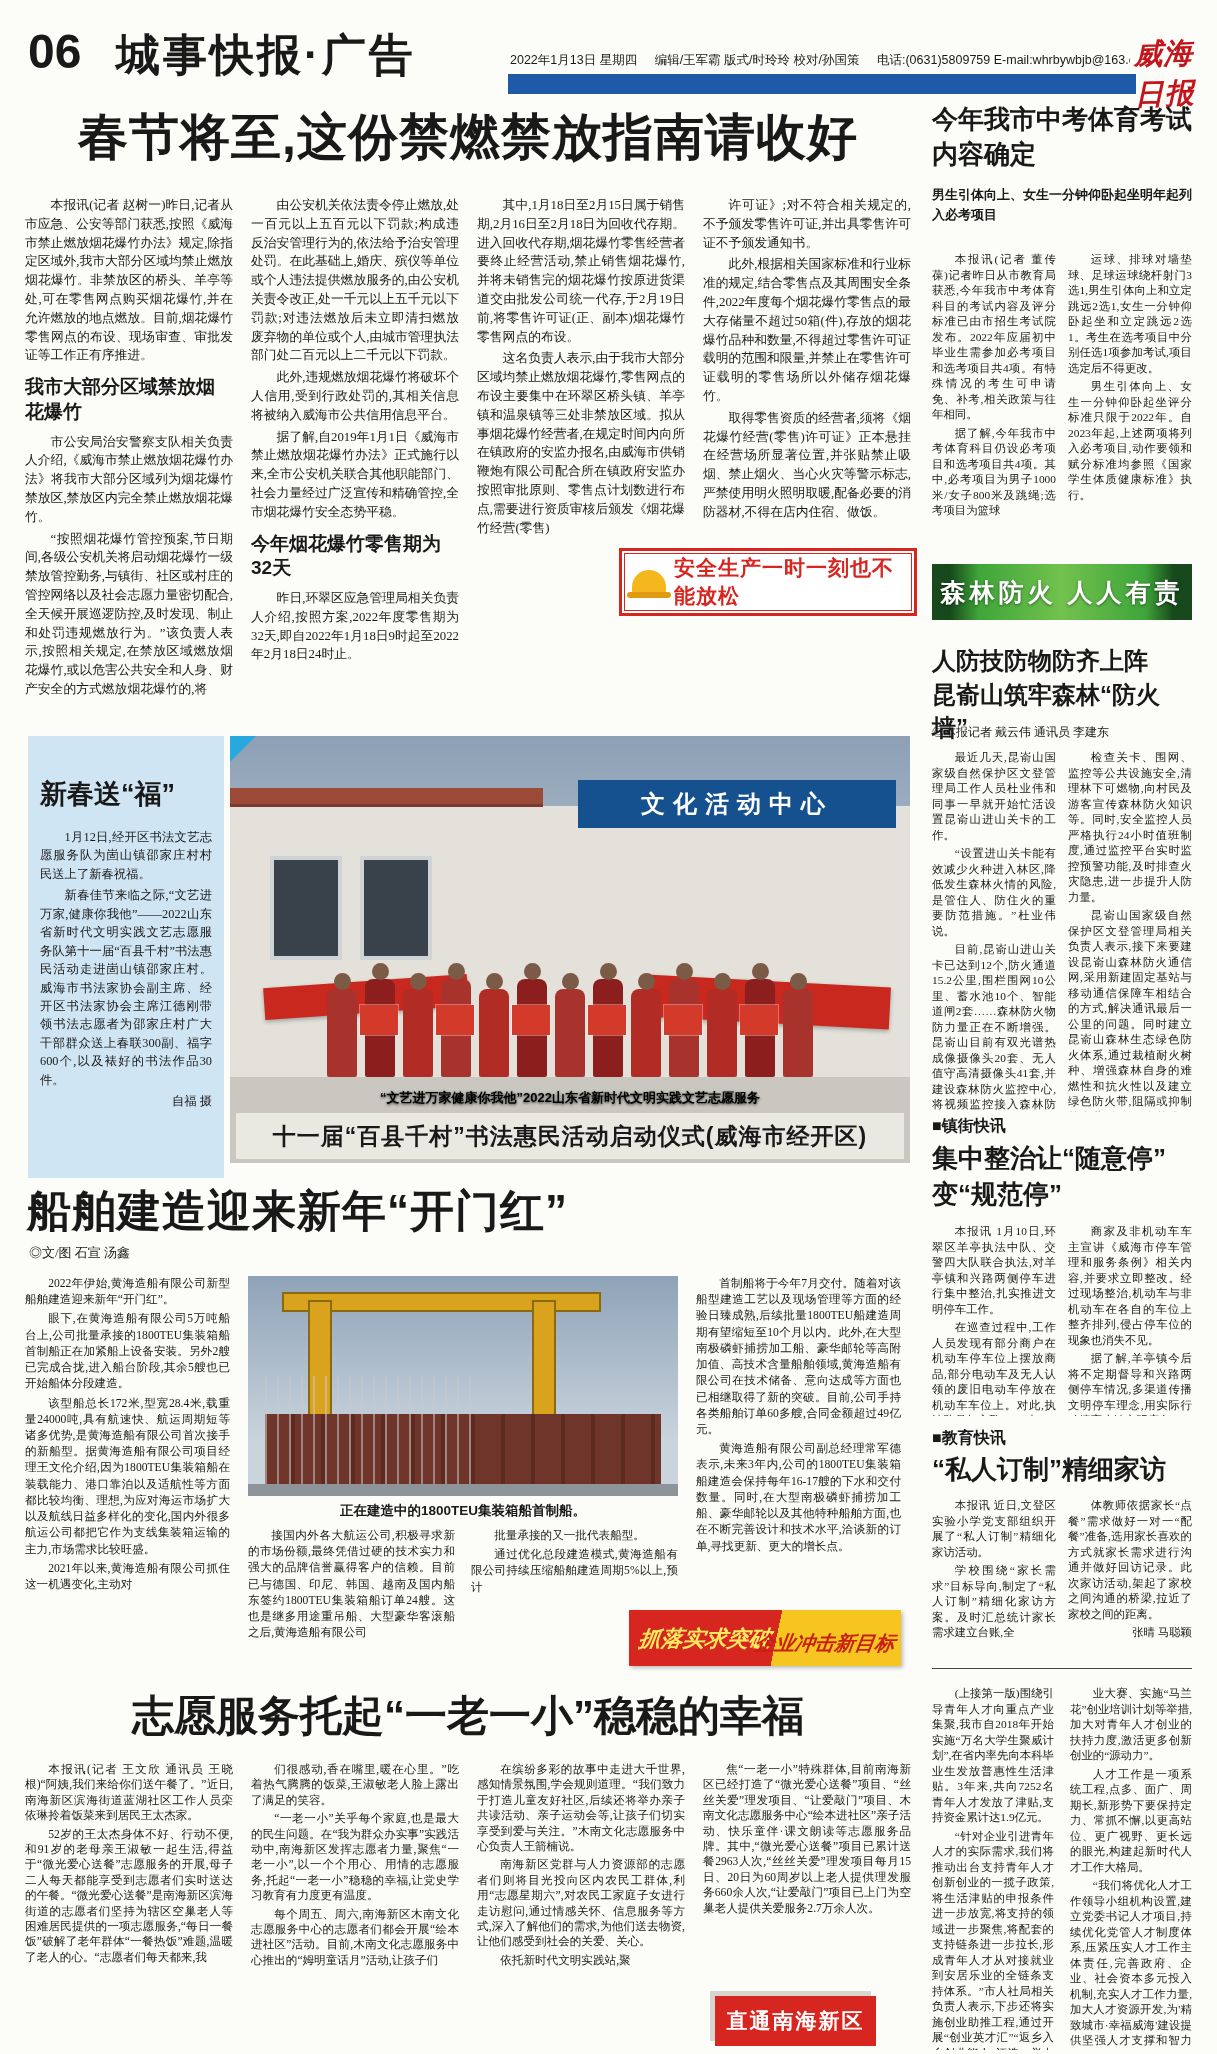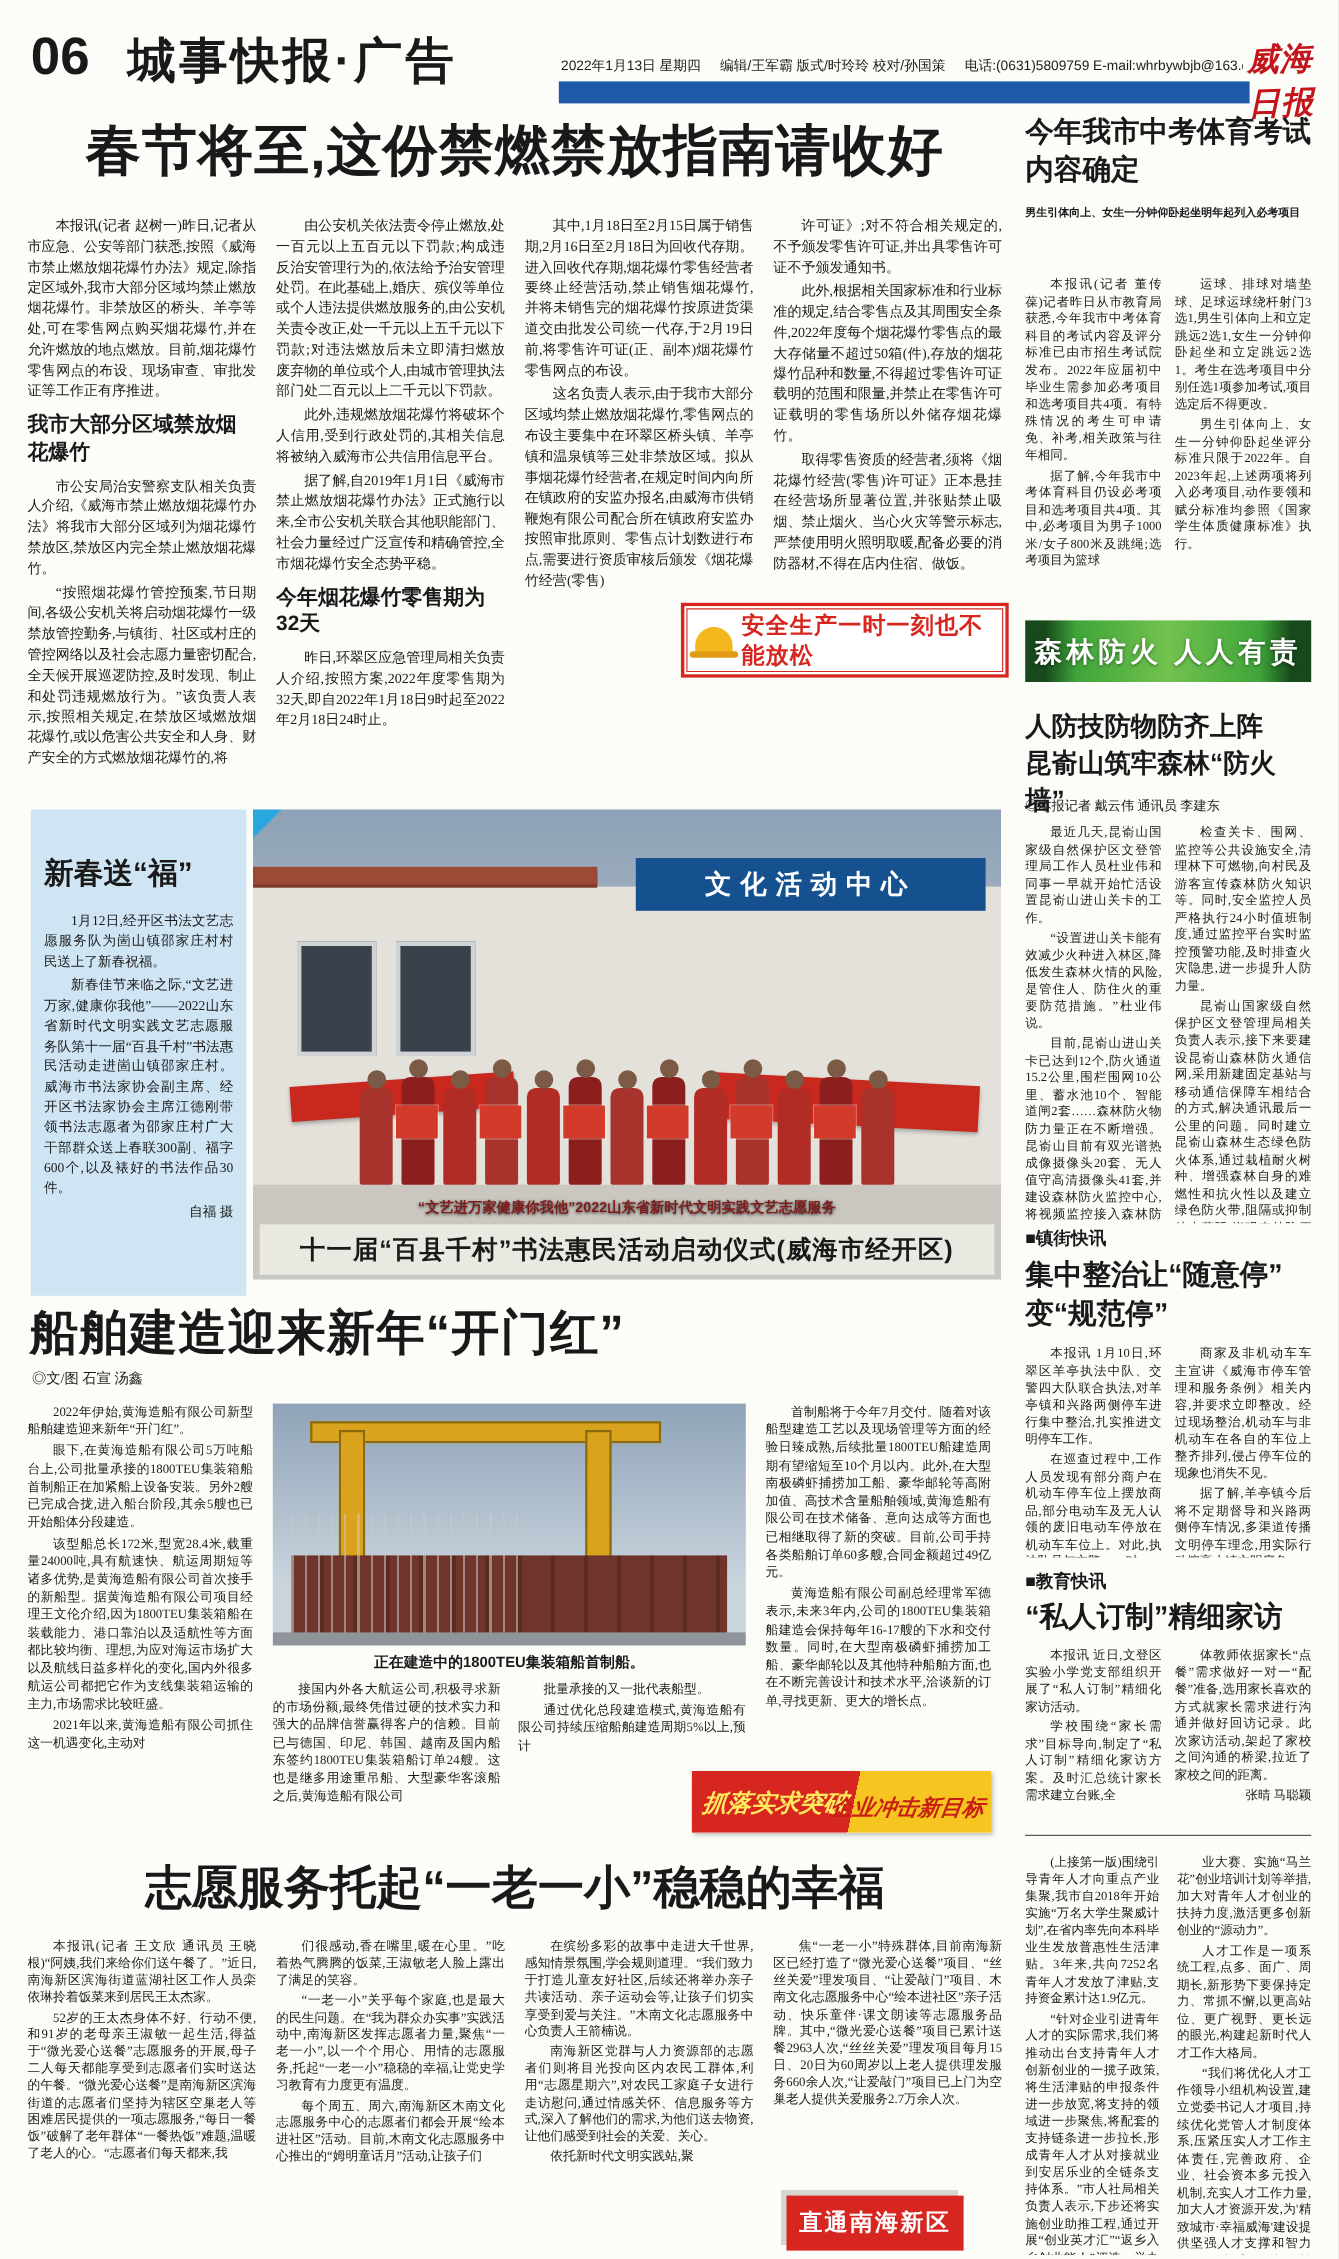--- a/index.html
+++ b/index.html
@@ -63,21 +63,21 @@
   .person{width:30px;height:88px;background:#b02c24;border-radius:8px 8px 2px 2px;position:relative;flex:none;}
   .person::before{content:"";position:absolute;top:-16px;left:7px;width:17px;height:17px;
         border-radius:50%;background:#7b5a46;}
   .person:nth-child(2n){background:#8c1f1e;height:98px;}
   .person:nth-child(3n+1){background:#a8332c;}
   .person:nth-child(2n)::after{content:"";position:absolute;top:26px;left:-5px;width:38px;
         height:30px;background:#d43a2a;outline:1px solid rgba(255,255,255,.35);}
   .pbanner{position:absolute;background:#c8281e;box-shadow:0 2px 4px rgba(0,0,0,.3);}
   .pb1{left:5%;bottom:150px;width:30%;height:32px;transform:rotate(-4deg);}
   .pb2{right:3%;bottom:140px;width:36%;height:42px;transform:rotate(3deg);}
-  .capwhite{position:absolute;bottom:56px;width:100%;text-align:center;color:#7f1d1d;
+  .capwhite{position:absolute;bottom:56px;width:100%;text-align:center;color:#000000;
         font-size:13px;font-weight:700;text-shadow:0 1px 3px rgba(0,0,0,.75);
         font-family:"Liberation Sans",sans-serif;}
   .capblack{position:absolute;bottom:4px;left:6px;right:6px;height:46px;
         background:rgba(236,234,228,.92);display:flex;align-items:center;justify-content:center;
         font-size:23px;font-weight:900;letter-spacing:1px;font-family:"Liberation Sans",sans-serif;}
   .deco-tri{position:absolute;left:0;top:0;width:0;height:0;
         border-top:26px solid #29a8df;border-right:26px solid transparent;}
 
   
   .ship{left:25px;top:1182px;width:886px;height:494px;}
@@ -120,21 +120,21 @@
   .vol-body .col{flex:1;font-size:11.6px;line-height:1.33;}
   .vol-c4{position:relative;}
   .vol-c4 .ctext{display:block;max-height:228px;overflow:hidden;}
   .redbox{position:absolute;left:12px;bottom:2px;width:161px;height:50px;background:#d6261f;
         color:#fff;font-size:21px;font-weight:900;display:flex;align-items:center;justify-content:center;
         font-family:"Liberation Sans",sans-serif;letter-spacing:2px;box-shadow:-5px -5px 0 #d6d6d0;}
 
   
   .sb{left:932px;width:260px;}
   .sb-h1{top:102px;font-size:26px;font-weight:900;line-height:1.35;font-family:"Liberation Sans",sans-serif;}
-  .sb-sub{top:186px;font-size:10px;font-weight:700;line-height:1.55;font-family:Liberation Serif, serif;}
+  .sb-sub{top:186px;font-size:13px;font-weight:700;line-height:1.55;font-family:Liberation Mono, monospace;}
   .sb-body{gap:12px;}
   .sb-body .col{flex:1;font-size:11.4px;line-height:1.36;}
   .exam-body{top:252px;height:302px;}
   .forest{top:564px;height:56px;background:
         linear-gradient(90deg,#17491c 0 7%,#3fa53a 18%,#72c24e 50%,#3fa53a 82%,#17491c 93%);
         display:flex;align-items:center;justify-content:center;color:#fff;font-size:25px;
         font-weight:900;letter-spacing:4px;font-family:"Liberation Sans",sans-serif;
         text-shadow:0 1px 3px rgba(0,0,0,.5);}
   .fw-h{top:644px;font-size:24px;font-weight:900;line-height:1.4;font-family:"Liberation Sans",sans-serif;}
   .fw-by{top:724px;font-size:12px;}

